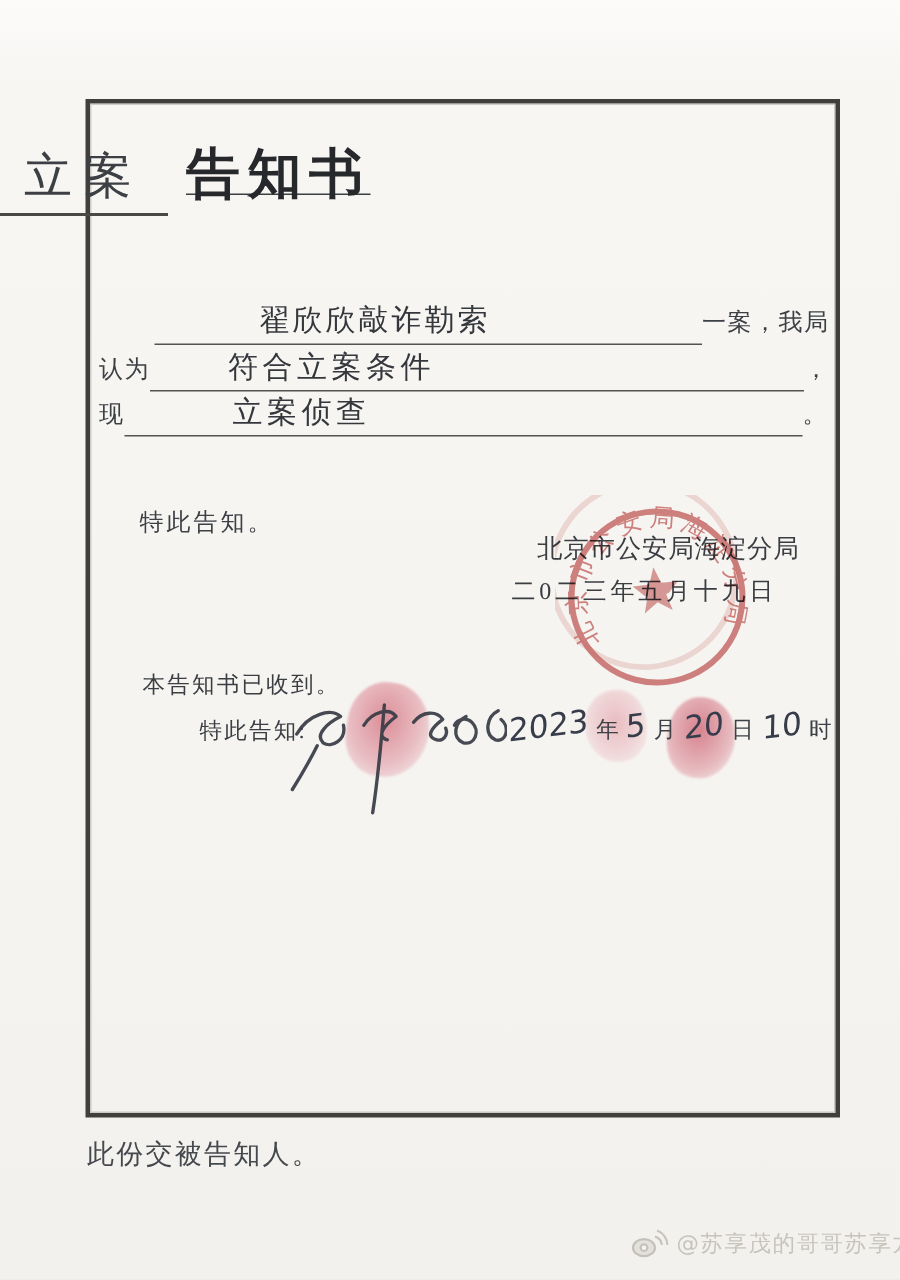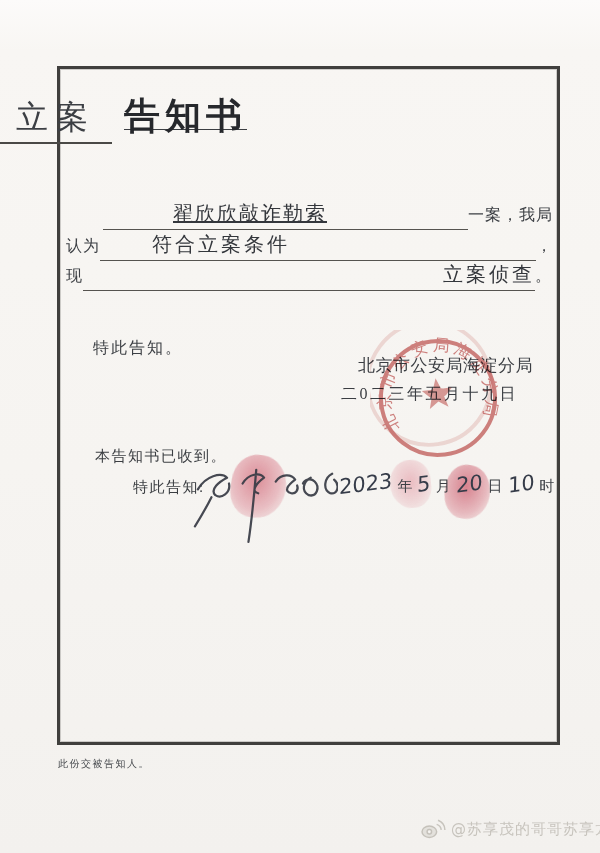--- a/index.html
+++ b/index.html
@@ -35,29 +35,29 @@
 <div class="photo">
 
   <div class="frame"></div>
 
   <div class="abs title-row">
     <span class="title-blank">立案</span><span class="title-suffix">告知书</span>
   </div>
 
 
   <div class="abs" style="left:103px;top:200px;">
-    <span class="u fill" style="width:365px;text-indent:70px;letter-spacing:2px;text-decoration:underline;">翟欣欣敲诈勒索</span><span class="tmpl">一案，我局</span>
+    <span class="u fill" style="width:365px;text-indent:70px;letter-spacing:2px;">翟欣欣敲诈勒索</span><span class="tmpl">一案，我局</span>
   </div>
 
   <div class="abs" style="left:66px;top:231px;">
     <span class="tmpl">认为</span><span class="u fill" style="width:436px;text-indent:52px;letter-spacing:3px;">符合立案条件</span><span class="tmpl">，</span>
   </div>
 
   <div class="abs" style="left:66px;top:261px;">
-    <span class="tmpl">现</span><span class="u fill" style="width:452px;text-indent:72px;letter-spacing:3px;text-align:right;">立案侦查</span><span class="tmpl">。</span>
+    <span class="tmpl">现</span><span class="u fill" style="width:452px;text-indent:72px;letter-spacing:3px;">立案侦查</span><span class="tmpl">。</span>
   </div>
 
   <div class="abs tmpl" style="left:93px;top:293px;letter-spacing:2px;margin-top:45px;">特此告知。</div>
 
   <div class="abs" style="left:358px;top:354px;font-size:17px;letter-spacing:0.5px;color:#3a3d42;">北京市公安局海淀分局</div>
   <div class="abs" style="left:341px;top:384px;font-size:16px;letter-spacing:2.5px;color:#3a3d42;">二0二三年五月十九日</div>
 
   <svg class="abs seal" style="left:370px;top:330px;" width="136" height="136" viewBox="0 0 136 136">
     <defs>
       <path id="arc" d="M 30,98 A 48,48 0 1 1 106,98" fill="none"></path>
@@ -96,21 +96,21 @@
        border-radius:52% 48% 46% 54%;
        background:radial-gradient(ellipse at 50% 45%, rgba(238,172,184,.7), rgba(242,195,203,.45) 60%, rgba(242,195,203,0) 100%);"></div>
   <div class="fp" style="left:445px;top:465px;width:45px;height:54px;transform:rotate(10deg);
        border-radius:46% 54% 52% 48%;
        background:radial-gradient(ellipse at 45% 40%, rgba(216,110,128,.82), rgba(227,142,156,.55) 58%, rgba(233,165,176,.25) 85%, rgba(233,165,176,0) 100%);"></div>
 
   <div class="abs" style="left:337px;top:472px;z-index:3;">
     <span class="hand">2023</span><span class="unit">年</span><span class="hand">5</span><span class="unit">月</span><span class="hand">20</span><span class="unit">日</span><span class="hand">10</span><span class="unit">时</span>
   </div>
 
-  <div class="abs" style="left:58px;top:757px;font-size:10px;letter-spacing:1.5px;color:#45484c;">此份交被告知人。</div>
+  <div class="abs" style="left:58px;top:757px;font-size:18px;letter-spacing:1.5px;color:#45484c;">此份交被告知人。</div>
 
   <div class="abs wm" style="left:420px;top:818px;">
     <svg width="26" height="22" viewBox="0 0 28 24">
       <g stroke="rgba(184,180,172,.75)" fill="none" stroke-width="1.6">
         <ellipse cx="10" cy="15" rx="8" ry="6.2" fill="rgba(198,194,186,.35)"></ellipse>
         <circle cx="10" cy="15" r="2.4" fill="#f6f4f1"></circle>
         <path d="M18,7 A7,7 0 0 1 23,13"></path>
         <path d="M19.5,2.5 A11.5,11.5 0 0 1 27,13"></path>
       </g>
     </svg>

